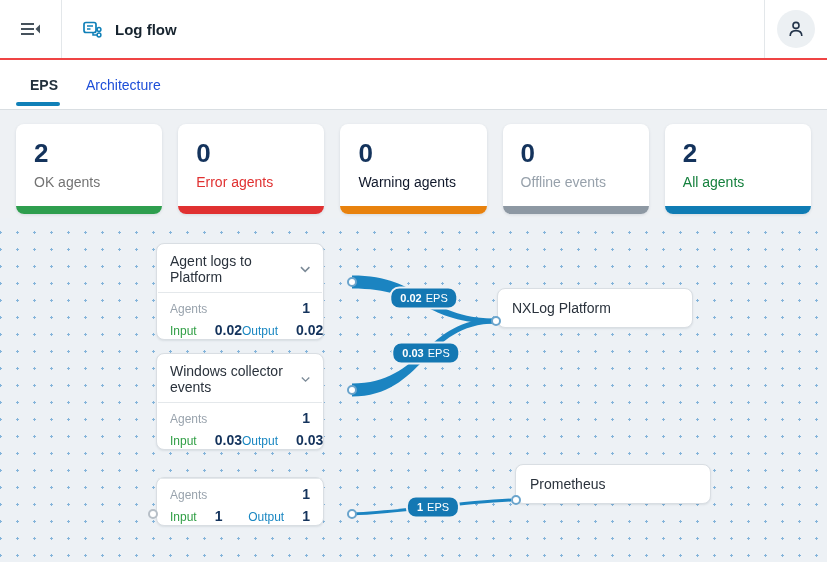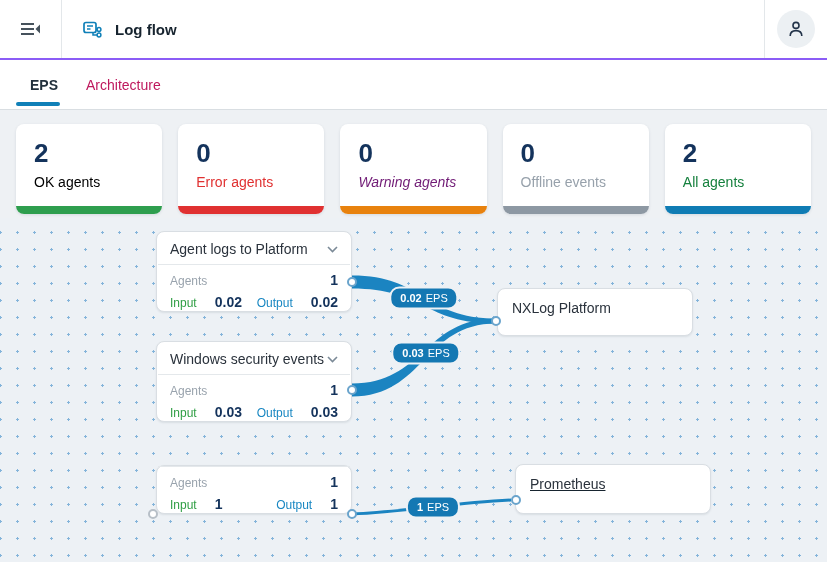--- a/index.html
+++ b/index.html
@@ -1,76 +1,76 @@
 <!DOCTYPE html>
 <html><head>
 <meta charset="utf-8">
 <style>
   * { margin:0; padding:0; box-sizing:border-box; }
   html,body { width:827px; height:562px; overflow:hidden; }
   body { font-family:"Liberation Sans", sans-serif; background:#edf1f5; color:#17242f; }
 
   
   .topbar { height:60px; background:#ffffff; display:flex; align-items:stretch;
-            border-bottom:2px solid #8b5cf6; }
+            border-bottom:2px solid #ef4444; }
   .menu-btn { width:62px; display:flex; align-items:center; justify-content:center;
               border-right:1px solid #e3e7ea; cursor:pointer; }
   .title-wrap { display:flex; align-items:center; gap:12px; padding:0 20px; flex:1; }
   .page-title { font-size:15px; font-weight:bold; color:#17242f; }
   .topbar-right { display:flex; align-items:center; padding:0 12px;
                   border-left:1px solid #e3e7ea; }
   .avatar-btn { width:38px; height:38px; border-radius:50%; background:#ecf0f3;
                 display:flex; align-items:center; justify-content:center; cursor:pointer; }
 
   
   .tabbar { height:50px; background:#ffffff; display:flex; align-items:stretch;
             border-bottom:1px solid #d9dee2; padding-left:16px; }
   .tab { position:relative; display:flex; align-items:center; padding:0 14px;
-         font-size:14px; color:#be185d; cursor:pointer; }
+         font-size:14px; color:#1d4ed8; cursor:pointer; }
   .tab.active { color:#22303c; font-weight:bold; }
   .tab.active .tab-underline { position:absolute; left:0; right:12px; bottom:3px;
          height:4px; border-radius:2px; background:#1080b8; }
 
   
   .stats { display:flex; gap:16px; padding:14px 16px 0 16px; height:108px;
            background:#eef1f4; }
   .stat-card { position:relative; flex:1; background:#ffffff; border-radius:8px;
                box-shadow:0 1px 3px rgba(40,60,80,.12); padding:15px 18px 0 18px;
                overflow:hidden; height:90px; }
   .stat-value { font-size:26px; font-weight:bold; color:#14335c; line-height:1.15; }
   .stat-label { font-size:14px; margin-top:5px; }
   .stat-bar { position:absolute; left:0; right:0; bottom:0; height:8px; }
-  .ok .stat-label { color:#000000; }       .ok .stat-bar { background:#2e9e4e; }
+  .ok .stat-label { color:#737373; }       .ok .stat-bar { background:#2e9e4e; }
   .error .stat-label { color:#e03131; }    .error .stat-bar { background:#e03131; }
-  .warning .stat-label { color:#701a75;font-style:italic; }  .warning .stat-bar { background:#e8820e; }
+  .warning .stat-label { color:#0f172a; }  .warning .stat-bar { background:#e8820e; }
   .offline .stat-label { color:#97a1ab; }  .offline .stat-bar { background:#8d98a3; }
   .all .stat-label { color:#15803d; }      .all .stat-bar { background:#0f7cb4; }
 
   
   .canvas { position:relative; height:344px; background-color:#edf1f5;
             background-image:radial-gradient(circle, #84b4da 1.15px, transparent 1.3px);
             background-size:17px 17px; background-position:9px 6px; }
   .edges { position:absolute; inset:0; width:827px; height:344px; }
 
-  .fnode { position:absolute; width:196px; background:#ffffff; border:1px solid #d9dee3;
-           border-radius:8px; box-shadow:0 1px 2px rgba(40,60,80,.10); }
+  .fnode { position:absolute; width:168px; background:#ffffff; border:1px solid #d9dee3;
+           border-radius:8px; box-shadow:0 1px 2px rgba(40,60,80,.10);margin-top:12px; }
   .fnode-title { display:flex; align-items:center; justify-content:space-between;
                  padding:9px 13px 7px 13px; font-size:14px; color:#2a323c; }
   .fnode-divider { border-top:1px solid #e4e8eb; margin:0 1px; }
   .fnode-body { padding:4px 13px 1px 13px; }
   .row-agents { display:flex; align-items:baseline; justify-content:space-between;
                 margin:3px 0 6px 0; }
   .lbl-gray { font-size:12px; color:#99a3ad; }
   .val { font-size:14px; font-weight:bold; color:#14335c; }
   .row-io { display:flex; align-items:baseline; justify-content:space-between; }
   .io-pair { display:flex; align-items:baseline; gap:18px; }
   .lbl-green { font-size:12px; color:#2f9e44; }
   .lbl-blue { font-size:12px; color:#1987c2; }
 
-  .snode { position:absolute; width:196px; height:48px; background:#ffffff;
+  .snode { position:absolute; width:196px; height:40px; background:#ffffff;
            border:1px solid #d9dee3; border-radius:8px;
            box-shadow:0 1px 2px rgba(40,60,80,.10); padding:11px 14px; }
   .snode-title { font-size:14px; color:#2a323c; }
 
   .port { position:absolute; width:10px; height:10px; border-radius:50%;
           background:#ffffff; border:2px solid #6aa4cc; z-index:5; }
   .port.gray { border-color:#b7bfc7; }
 
   .eps-pill { position:absolute; transform:translate(-50%,-50%); z-index:6;
               background:#1478b3; color:#ffffff; font-size:11px; line-height:1;
@@ -180,21 +180,21 @@
         <span class="io-pair">
           <span class="lbl-blue">Output</span>
           <span class="val">0.02</span>
         </span>
       </div>
     </div>
   </div>
 
   <div class="fnode" style="left:156px; top:123px;">
     <div class="fnode-title">
-      <span>Windows security events</span>
+      <span>Windows collector events</span>
       <svg width="11" height="7" viewBox="0 0 11 7">
         <path d="M1 1 L5.5 5.5 L10 1" fill="none" stroke="#7b8a97" stroke-width="1.6"></path>
       </svg>
     </div>
     <div class="fnode-divider"></div>
     <div class="fnode-body">
       <div class="row-agents">
         <span class="lbl-gray">Agents</span>
         <span class="val">1</span>
       </div>
@@ -227,21 +227,21 @@
           <span class="lbl-blue">Output</span>
           <span class="val">1</span>
         </span>
       </div>
     </div>
   </div>
 
   <div class="snode" style="left:497px; top:70px;">
     <div class="snode-title">NXLog Platform</div>
   </div>
-  <div class="snode" style="left:515px; top:246px; height:50px;text-decoration:underline;">
+  <div class="snode" style="left:515px; top:246px; height:40px;">
     <div class="snode-title">Prometheus</div>
   </div>
 
   <div class="port" style="left:347px; top:59px;"></div>
   <div class="port" style="left:347px; top:167px;"></div>
   <div class="port gray" style="left:148px; top:291px;"></div>
   <div class="port" style="left:347px; top:291px;"></div>
   <div class="port" style="left:491px; top:98px;"></div>
   <div class="port" style="left:511px; top:277px;"></div>
 

